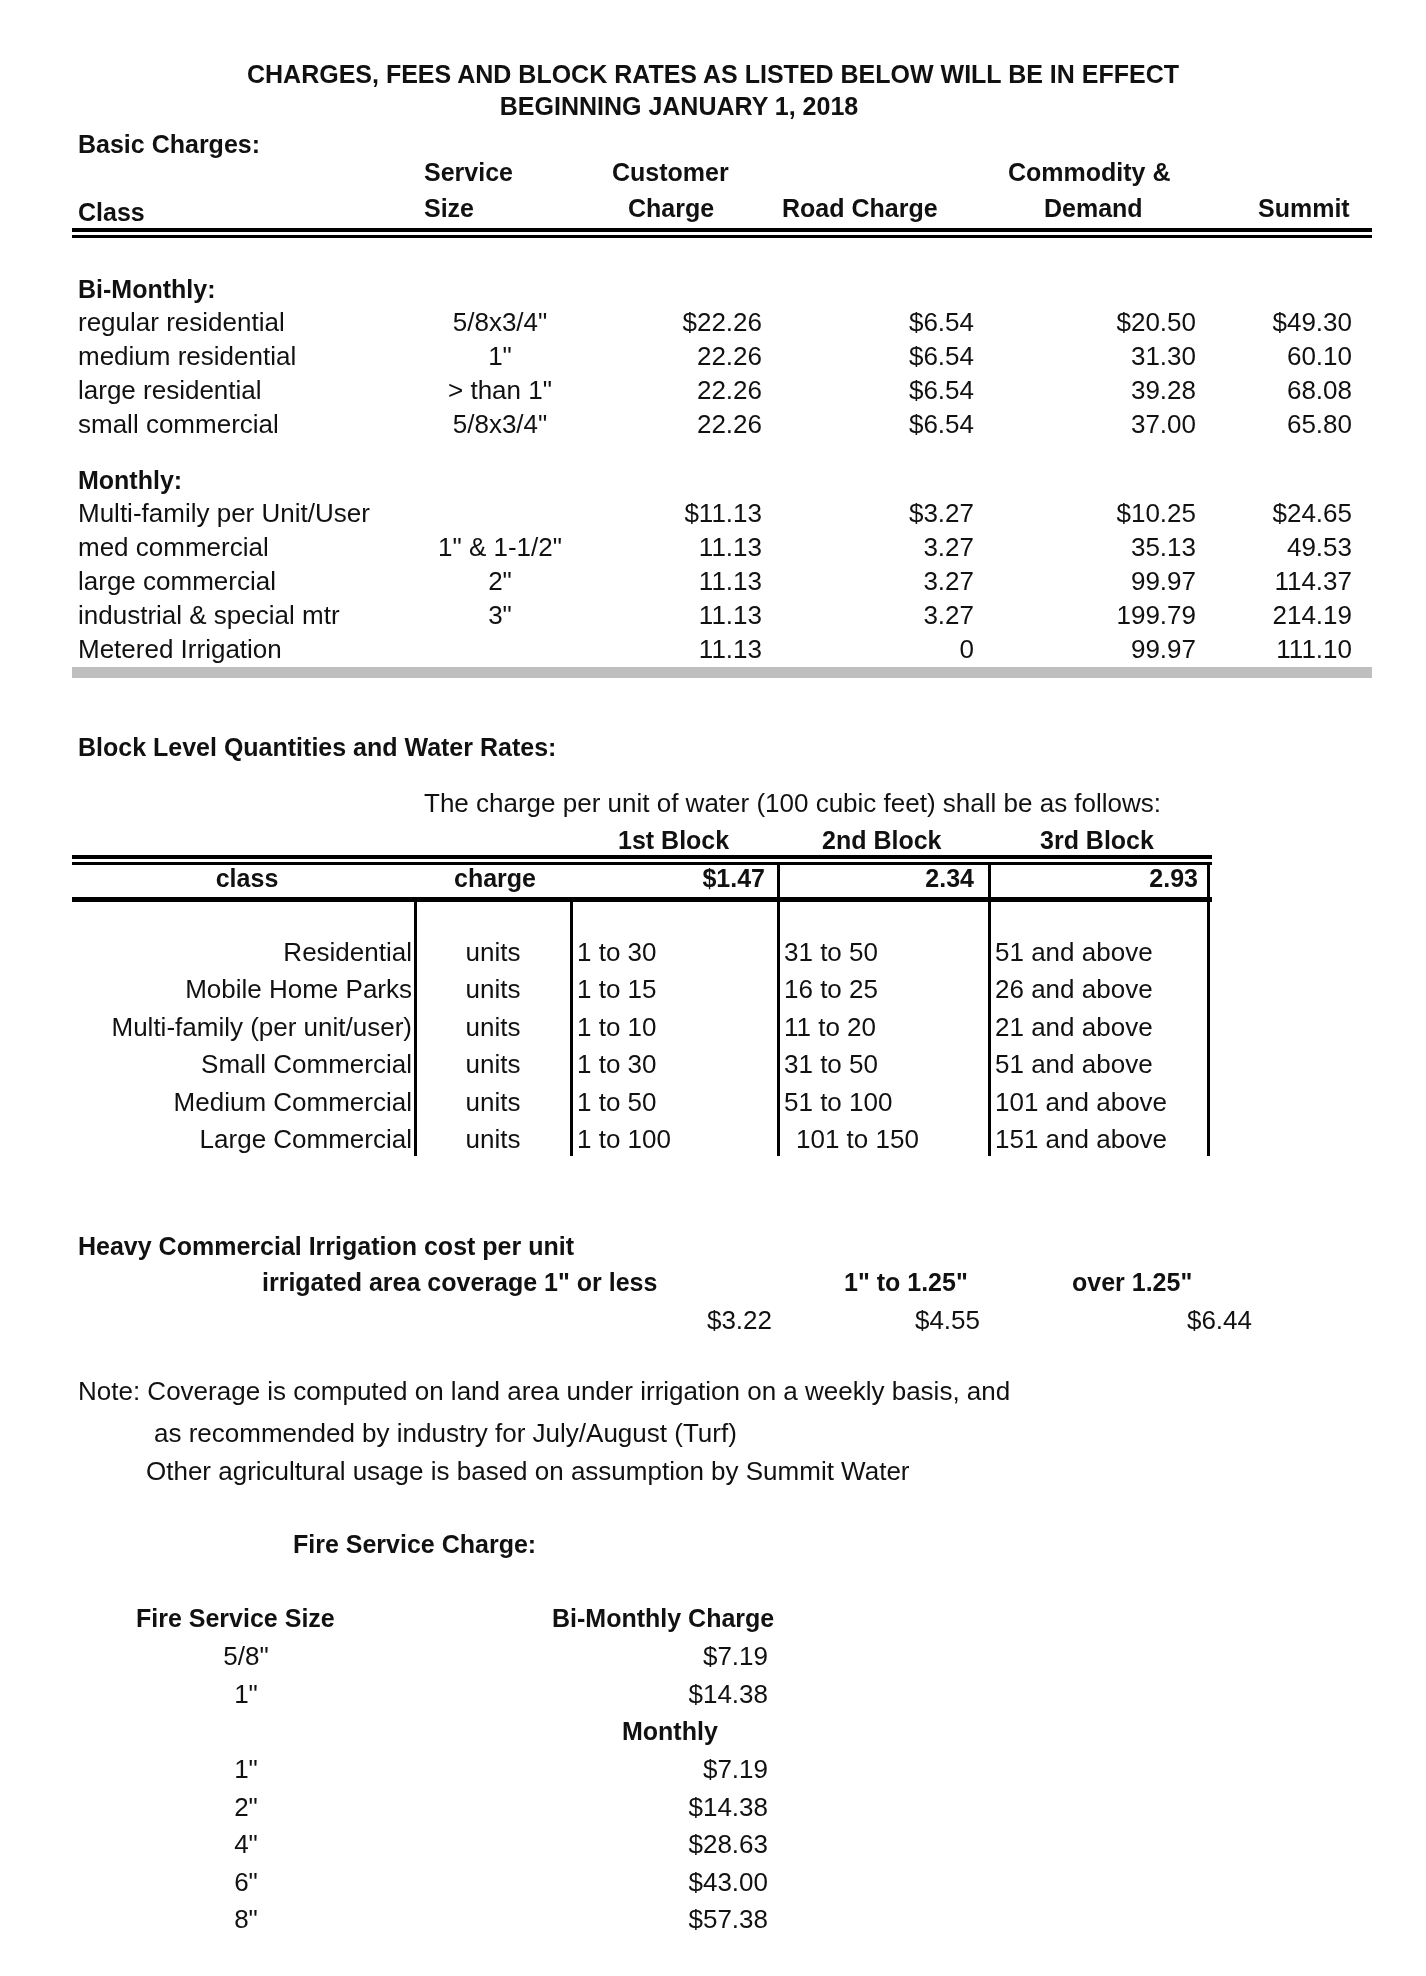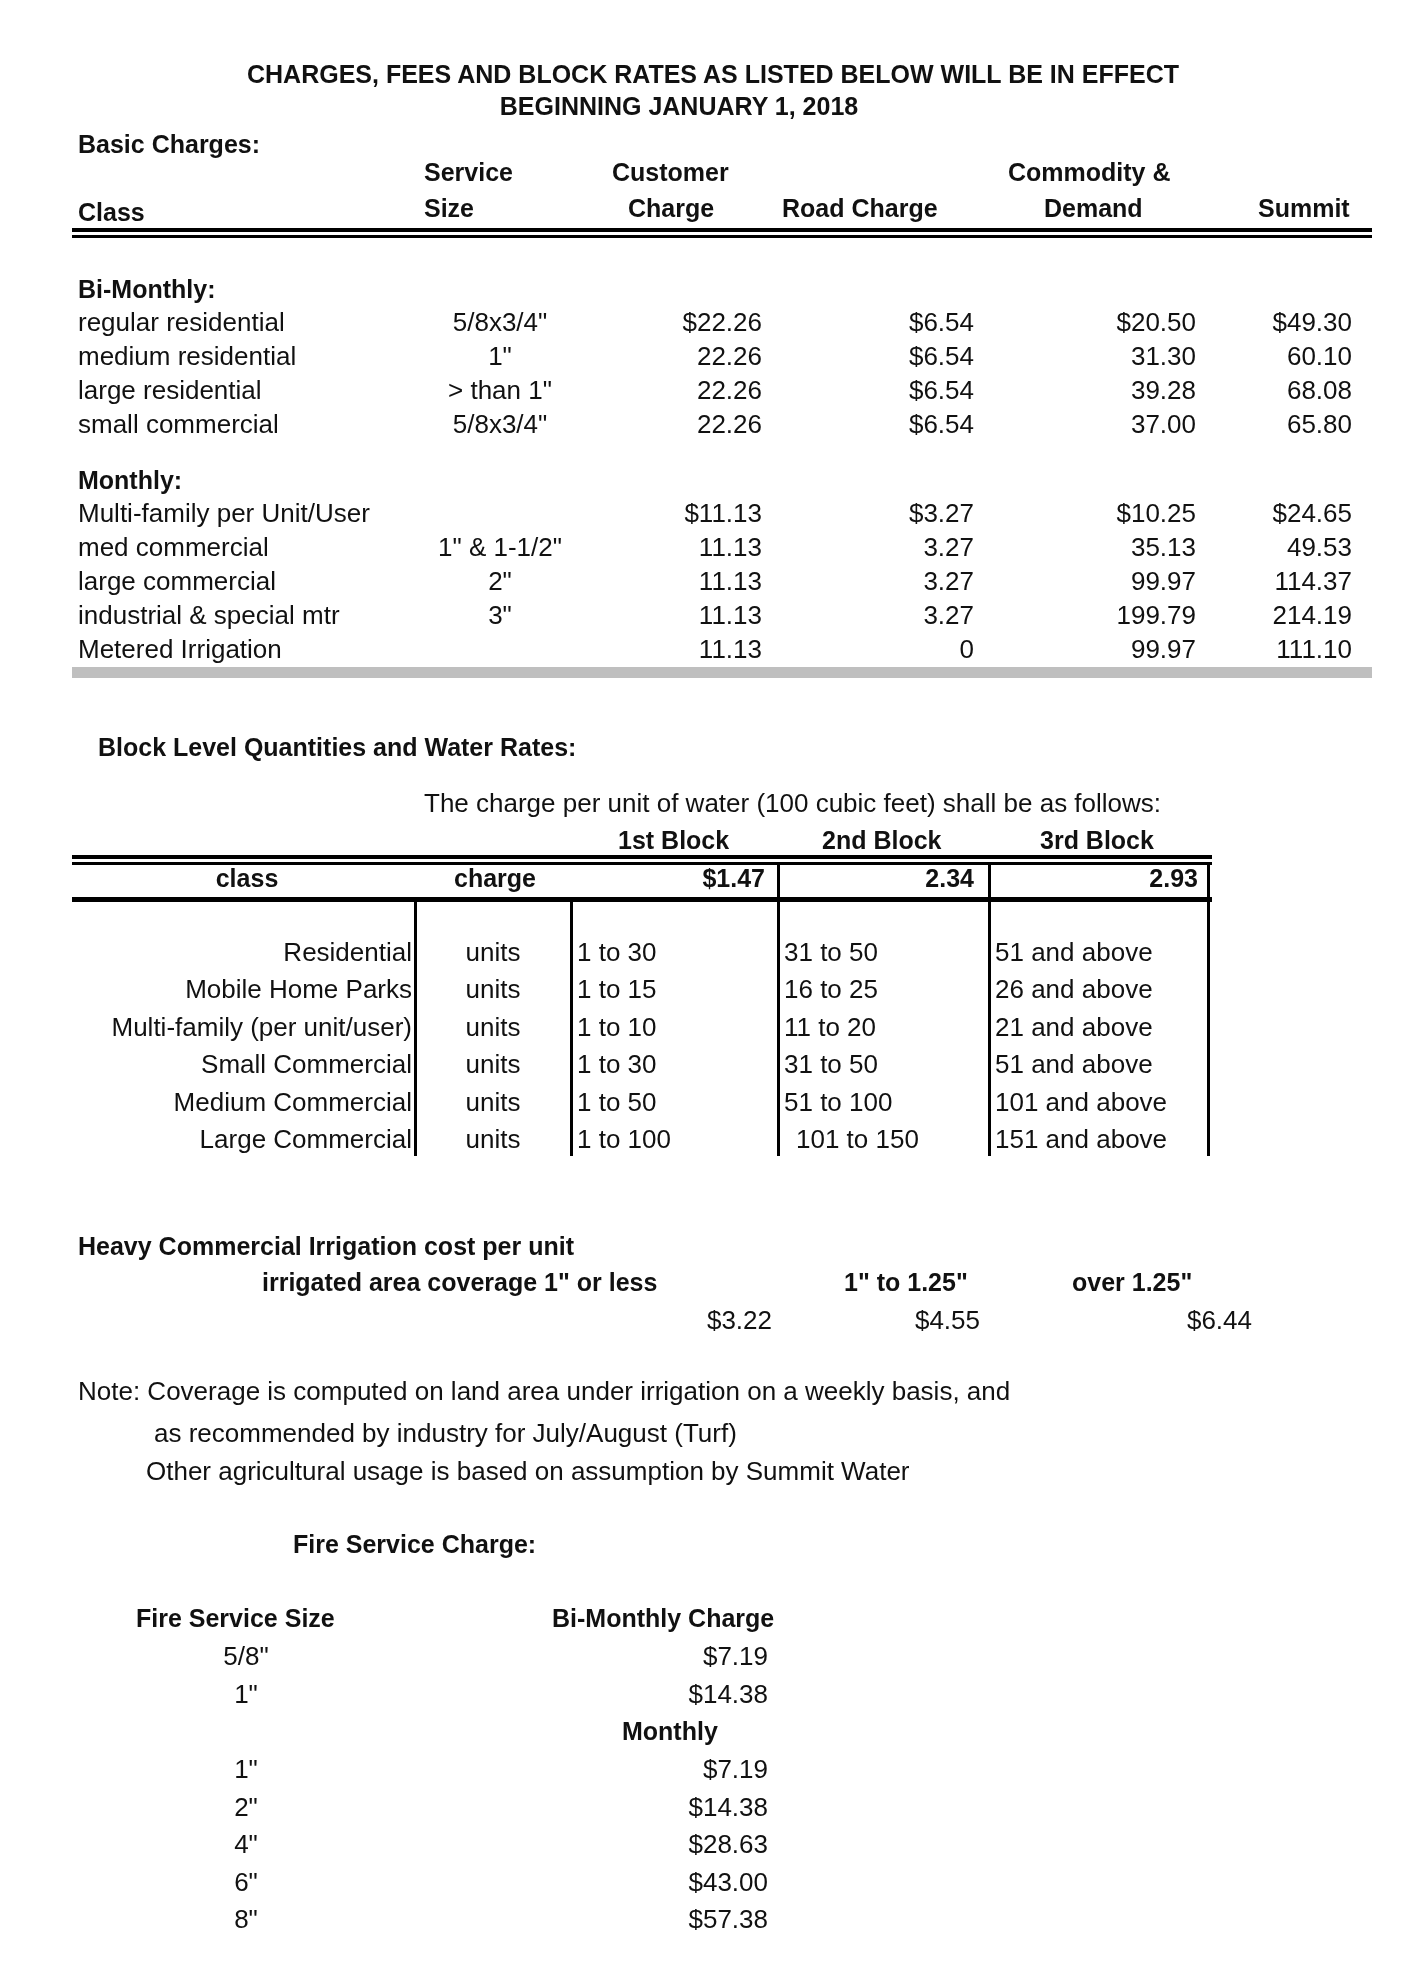--- a/index.html
+++ b/index.html
@@ -107,21 +107,21 @@
       <div class="abs t c" style="left:420px;width:160px;top:634px;"></div>
       <div class="abs t r" style="left:600px;width:162px;top:634px;">11.13</div>
       <div class="abs t r" style="left:800px;width:174px;top:634px;">0</div>
       <div class="abs t r" style="left:1000px;width:196px;top:634px;">99.97</div>
       <div class="abs t r" style="left:1200px;width:152px;top:634px;">111.10</div>
     </div>
   </div>
 
 <div class="line" style="left:72px;top:667px;width:1300px;height:11px;background:#bfbfbf;"></div>
 
-<div class="abs tb" style="left:78px;top:733px;margin-left:20px;">Block Level Quantities and Water Rates:</div>
+<div class="abs tb" style="left:78px;top:733px;">Block Level Quantities and Water Rates:</div>
 <div class="abs t" style="left:424px;top:788px;">The charge per unit of water (100 cubic feet) shall be as follows:</div>
 <div class="abs tb" style="left:618px;top:826px;">1st Block</div>
 <div class="abs tb" style="left:822px;top:826px;">2nd Block</div>
 <div class="abs tb" style="left:1040px;top:826px;">3rd Block</div>
 <div class="line" style="left:72px;top:855px;width:1140px;height:4px;"></div>
 <div class="line" style="left:72px;top:862px;width:1140px;height:3px;"></div>
 <div class="abs tb c" style="left:72px;width:350px;top:864px;">class</div>
 <div class="abs tb c" style="left:420px;width:150px;top:864px;">charge</div>
 <div class="abs tb r" style="left:575px;width:190px;top:864px;">$1.47</div>
 <div class="abs tb r" style="left:780px;width:194px;top:864px;">2.34</div>

